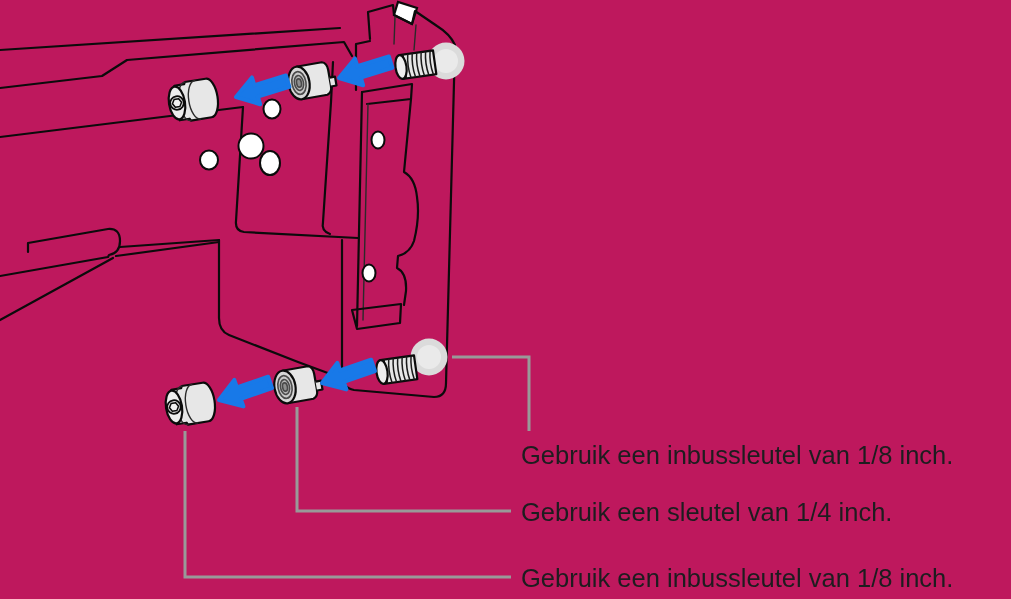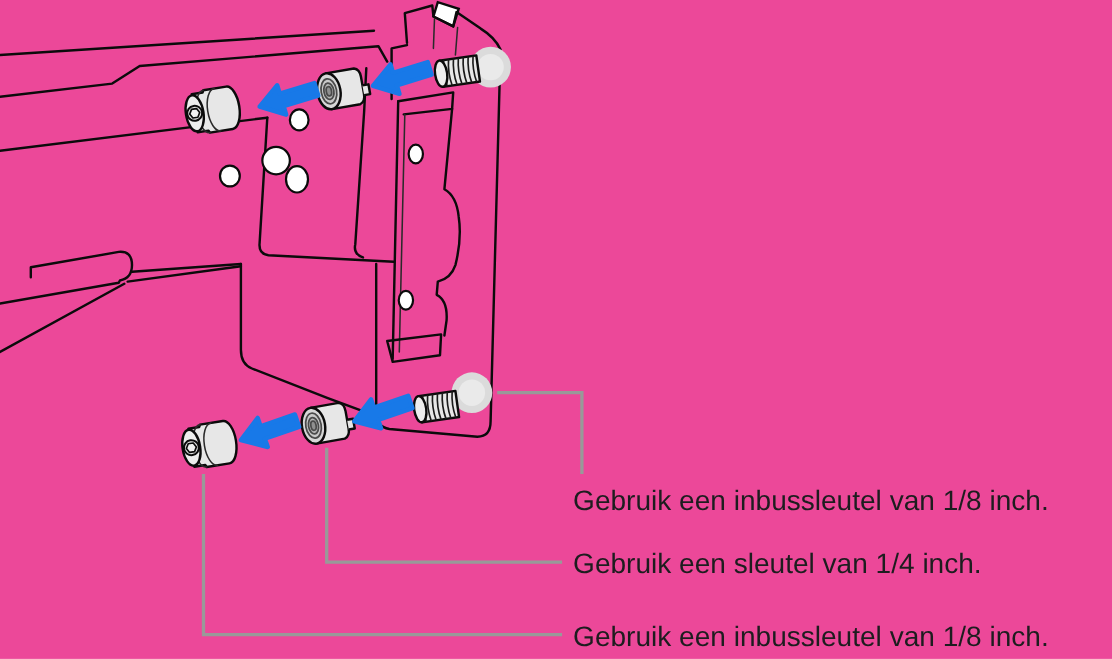--- a/index.html
+++ b/index.html
@@ -1,19 +1,19 @@
 <!DOCTYPE html>
 <html><head>
 <meta charset="utf-8">
 <style>
   html,body{margin:0;padding:0;background:#fff;}
   .stage{
     position:relative;
     width:1011px;height:599px;
-    background:#ec4899;
+    background:#be185d;
     font-family:"Liberation Sans", sans-serif;
     overflow:hidden;
   }
   svg{display:block;}
   .outline{fill:none;stroke:#0b0b0b;stroke-width:2.2;stroke-linecap:round;stroke-linejoin:round;}
   .outline-thin{fill:none;stroke:#2a2a2a;stroke-width:1.4;stroke-linecap:round;stroke-linejoin:round;}
   .hole{fill:#ffffff;stroke:#0b0b0b;stroke-width:2;}
   .metal{fill:#e7e7e7;stroke:#0b0b0b;stroke-width:2.2;stroke-linejoin:round;}
   .metal-face{fill:#ededed;stroke:#0b0b0b;stroke-width:2.2;}
   .metal-dark{fill:#d7d7d7;stroke:#0b0b0b;stroke-width:2.2;}

